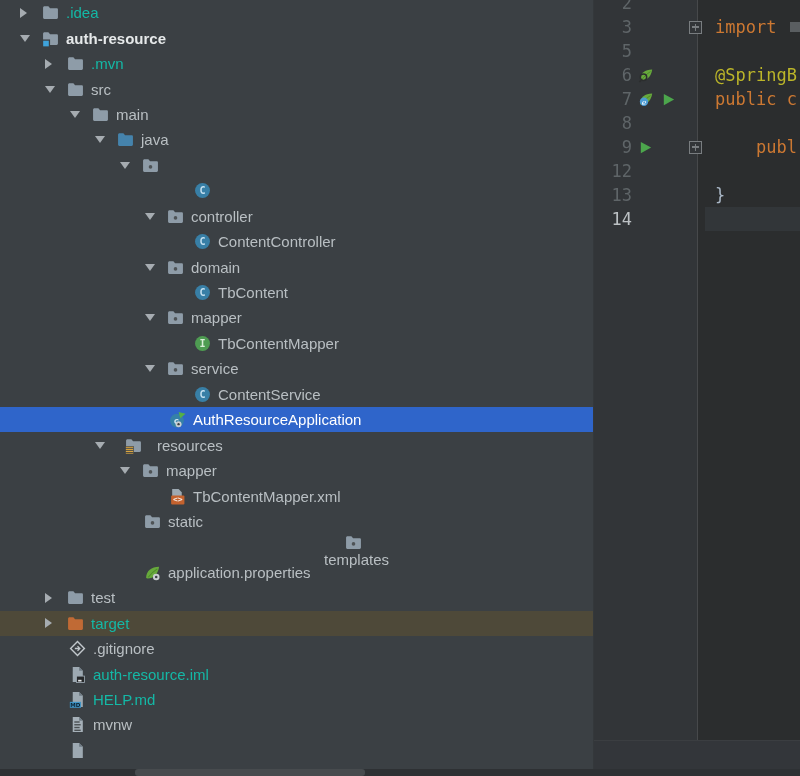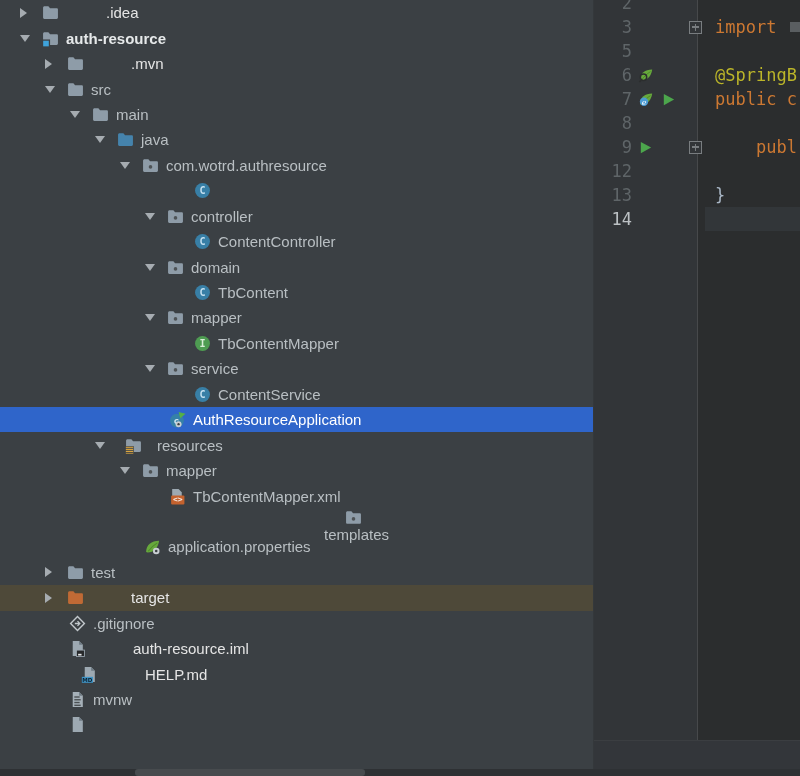--- a/index.html
+++ b/index.html
@@ -10,21 +10,21 @@
   #project-panel{position:absolute;left:0;top:0;width:593px;height:776px;
                  background:#3B4044;overflow:hidden;border-right:1px solid #34383B;}
   .trow{display:flex;align-items:center;height:25.45px;white-space:nowrap;}
   .trow .arrow{width:22px;flex:none;display:flex;align-items:center;}
   .trow .spacer{width:24px;flex:none;}
   .tri-down{width:0;height:0;border-left:5.5px solid transparent;border-right:5.5px solid transparent;border-top:7px solid #A6ACB1;}
   .tri-right{width:0;height:0;border-top:5.5px solid transparent;border-bottom:5.5px solid transparent;border-left:7px solid #A6ACB1;}
   .ticon{width:17px;height:17px;margin-right:7px;flex:none;}
   .ticon svg{display:block;}
   .tlabel{font-size:15px;color:#B9BFC3;}
-  .trow.dim .tlabel{color:#e5e5e5;margin-left:40px;}
+  .trow.dim .tlabel{color:#14b8a6;}
   .trow.bold .tlabel{color:#E6E9EA;font-weight:bold;}
   .trow.selected .tlabel{color:#FFFFFF;}
 
   
   #editor{position:absolute;left:594px;top:0;width:206px;height:740px;background:#2B2D2E;}
   #gutter-bg{position:absolute;left:0;top:0;width:103px;height:740px;background:#323538;border-right:1px solid #47494B;}
   #editor-lines{position:absolute;left:0;top:-9px;width:206px;}
   .eline{display:flex;align-items:center;height:24px;}
   .lnum{width:38px;flex:none;text-align:right;font-family:"DejaVu Sans Mono",monospace;
         font-size:17px;color:#5F6568;}
@@ -125,21 +125,20 @@
         <div class="trow" style="padding-left: 120px;">
           <span class="arrow">
             <span class="tri-down"></span>
           </span>
           <span class="ticon">
             <svg width="17" height="17" viewBox="0 0 16 16">
               <path d="M1 3.4C1 2.6 1.6 2 2.4 2H6l1.6 2h6.2c.7 0 1.2.5 1.2 1.2v7.6c0 .7-.5 1.2-1.2 1.2H2.2C1.5 14 1 13.5 1 12.8Z" fill="#8E9CA8"></path>
               <circle cx="8" cy="9.3" r="1.7" fill="#4E5356"></circle>
             </svg>
           </span>
-          <span class="tlabel">com.wotrd.authresource</span>
         </div>
         <div class="trow" style="padding-left: 170px;">
           <span class="spacer"></span>
           <span class="ticon">
             <svg width="17" height="17" viewBox="0 0 16 16">
               <circle cx="8" cy="8" r="7" fill="#387FA6"></circle>
               <text x="8" y="11.3" font-size="9.5" font-weight="bold" fill="#C3DFEF" text-anchor="middle" font-family="DejaVu Sans Mono,monospace">C</text>
             </svg>
           </span>
         </div>
@@ -277,20 +276,30 @@
           <span class="spacer"></span>
           <span class="ticon">
             <svg width="17" height="17" viewBox="0 0 16 16">
               <path d="M3 1h6l3 3v4H3z" fill="#9DA9B2"></path>
               <rect x="2" y="7" width="12.5" height="8.5" rx="1" fill="#C4622E"></rect>
               <text x="8.2" y="13.6" font-size="7.5" font-weight="bold" fill="#F3E9E2" text-anchor="middle" font-family="DejaVu Sans Mono,monospace">&lt;&gt;</text>
             </svg>
           </span>
           <span class="tlabel">TbContentMapper.xml</span>
         </div>
+        <div class="trow" style="padding-left: 120px;">
+          <span class="spacer"></span>
+          <span class="ticon">
+            <svg width="17" height="17" viewBox="0 0 16 16">
+              <path d="M1 3.4C1 2.6 1.6 2 2.4 2H6l1.6 2h6.2c.7 0 1.2.5 1.2 1.2v7.6c0 .7-.5 1.2-1.2 1.2H2.2C1.5 14 1 13.5 1 12.8Z" fill="#8E9CA8"></path>
+              <circle cx="8" cy="9.3" r="1.7" fill="#4E5356"></circle>
+            </svg>
+          </span>
+          <span class="tlabel">static</span>
+        </div>
         <div class="trow" style="padding-left: 120px; flex-direction: column;">
           <span class="spacer"></span>
           <span class="ticon">
             <svg width="17" height="17" viewBox="0 0 16 16">
               <path d="M1 3.4C1 2.6 1.6 2 2.4 2H6l1.6 2h6.2c.7 0 1.2.5 1.2 1.2v7.6c0 .7-.5 1.2-1.2 1.2H2.2C1.5 14 1 13.5 1 12.8Z" fill="#8E9CA8"></path>
               <circle cx="8" cy="9.3" r="1.7" fill="#4E5356"></circle>
             </svg>
           </span>
           <span class="tlabel">templates</span>
         </div>
@@ -343,21 +352,21 @@
           <span class="ticon">
             <svg width="17" height="17" viewBox="0 0 16 16">
               <path d="M3.5 1h6l3.5 3.5V15h-9.5z" fill="#9DA9B2"></path>
               <path d="M9.5 1l3.5 3.5H9.5z" fill="#6E7A83"></path>
               <rect x="7" y="9.5" width="7.5" height="6" fill="#26282A" stroke="#9DA9B2" stroke-width="0.8"></rect>
               <rect x="8.6" y="13" width="3.2" height="1.6" fill="#E8EAEB"></rect>
             </svg>
           </span>
           <span class="tlabel">auth-resource.iml</span>
         </div>
-        <div class="trow dim" style="padding-left: 57px;">
+        <div class="trow dim" style="padding-left: 45px;">
           <span class="spacer"></span>
           <span class="ticon">
             <svg width="17" height="17" viewBox="0 0 16 16">
               <path d="M3.5 1h6l3.5 3.5V15h-9.5z" fill="#9DA9B2"></path>
               <path d="M9.5 1l3.5 3.5H9.5z" fill="#6E7A83"></path>
               <rect x="0.8" y="10.2" width="10.5" height="5.6" fill="#3F94C6"></rect>
               <text x="6" y="14.8" font-size="5.2" font-weight="bold" fill="#0E2230" text-anchor="middle" font-family="DejaVu Sans,sans-serif">MD</text>
             </svg>
           </span>
           <span class="tlabel">HELP.md</span>

